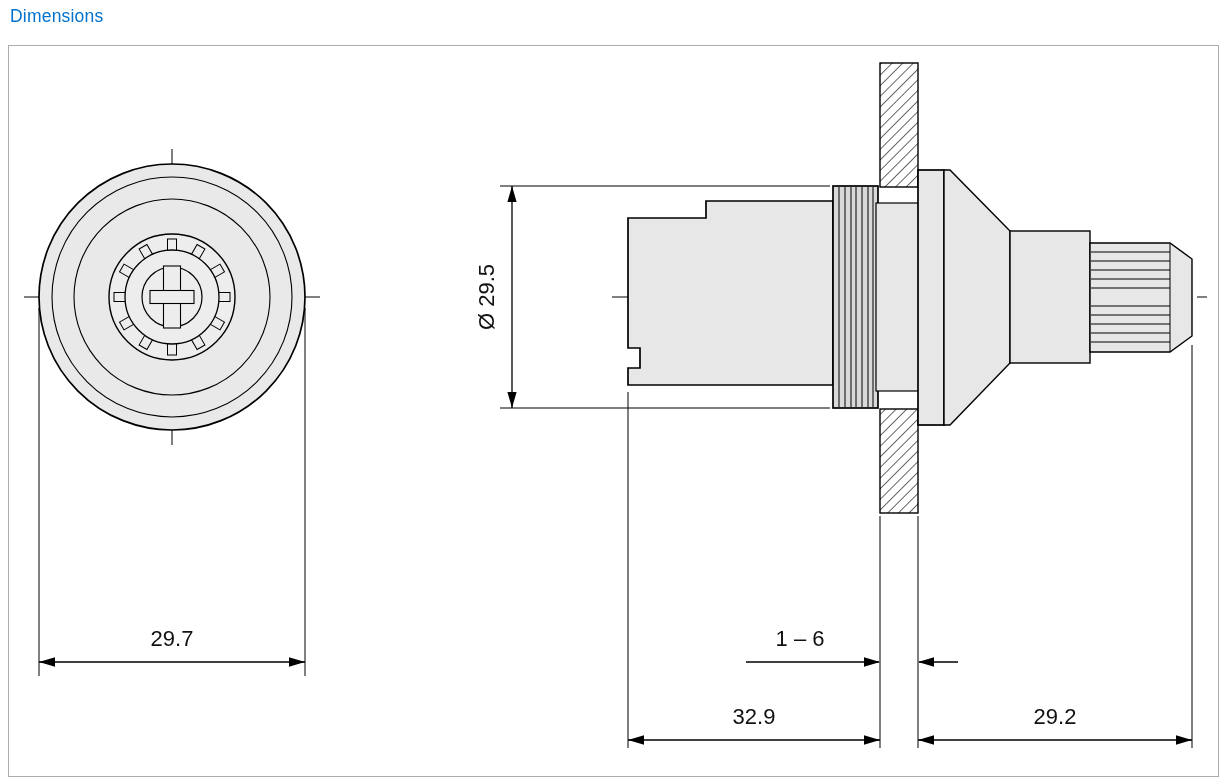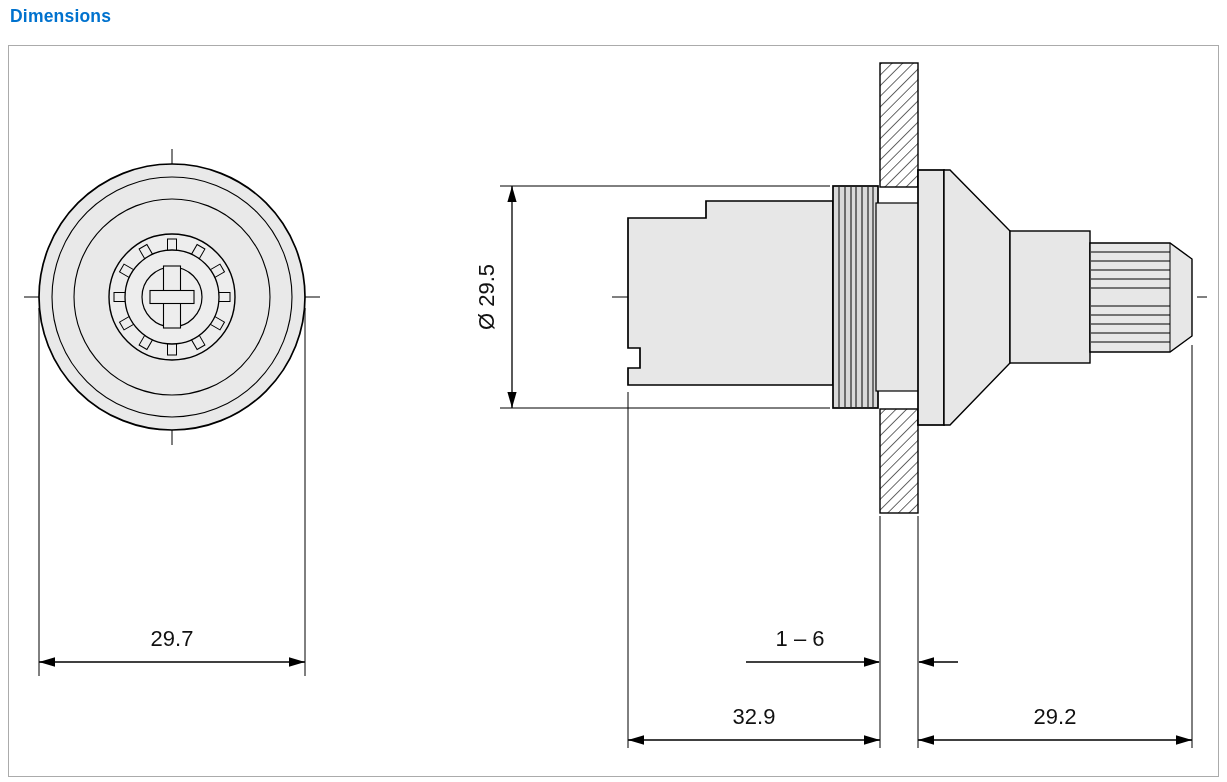--- a/index.html
+++ b/index.html
@@ -3,21 +3,21 @@
 <meta charset="utf-8">
 <style>
   html,body { margin:0; padding:0; }
   body {
     width:1227px; height:782px; position:relative;
     background:#ffffff; overflow:hidden;
     font-family:"Liberation Sans", sans-serif;
   }
   .heading {
     position:absolute; left:10px; top:6px;
-    font-size:17.5px; font-weight:bold; color:#0072CE;
+    font-size:17.5px; font-weight:normal; color:#0072CE;
     letter-spacing:0.2px;
   }
   svg.drawing { position:absolute; left:0; top:0; }
   .dim-label {
     font-family:"Liberation Sans", sans-serif;
     font-size:22px; fill:#111111;
   }
   .thin  { stroke:#000; stroke-width:1;   fill:none; }
   .med   { stroke:#000; stroke-width:1.3; fill:none; }
   .arrow { fill:#000; stroke:none; }

